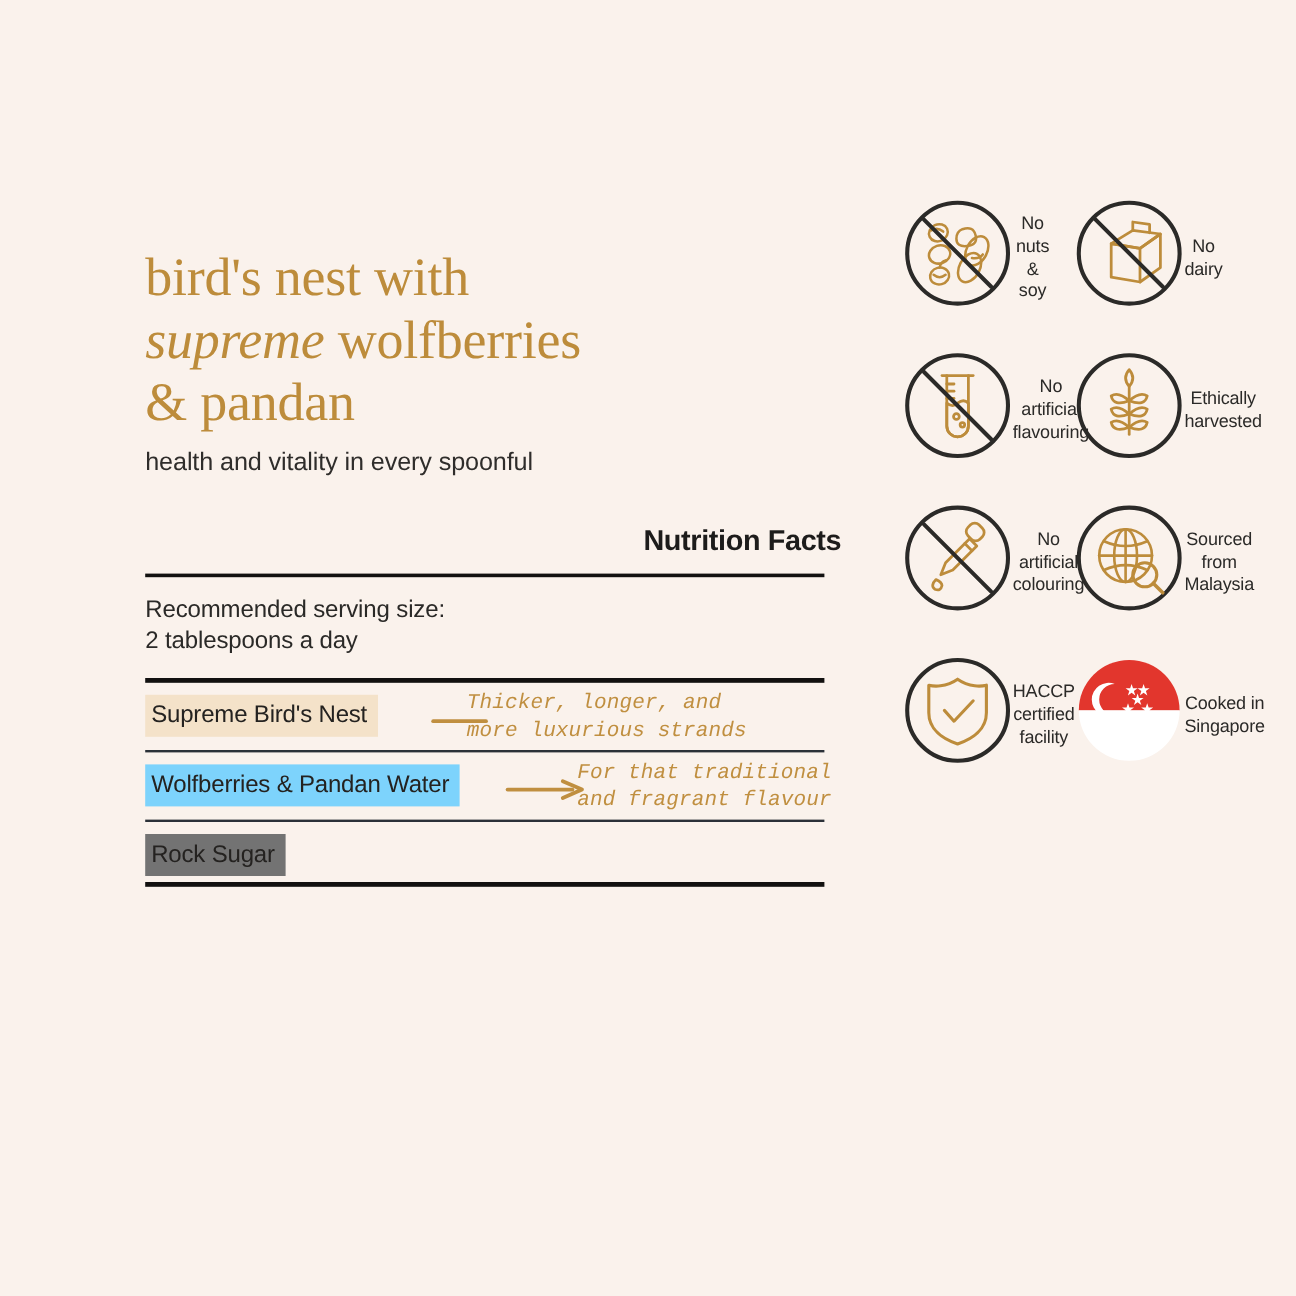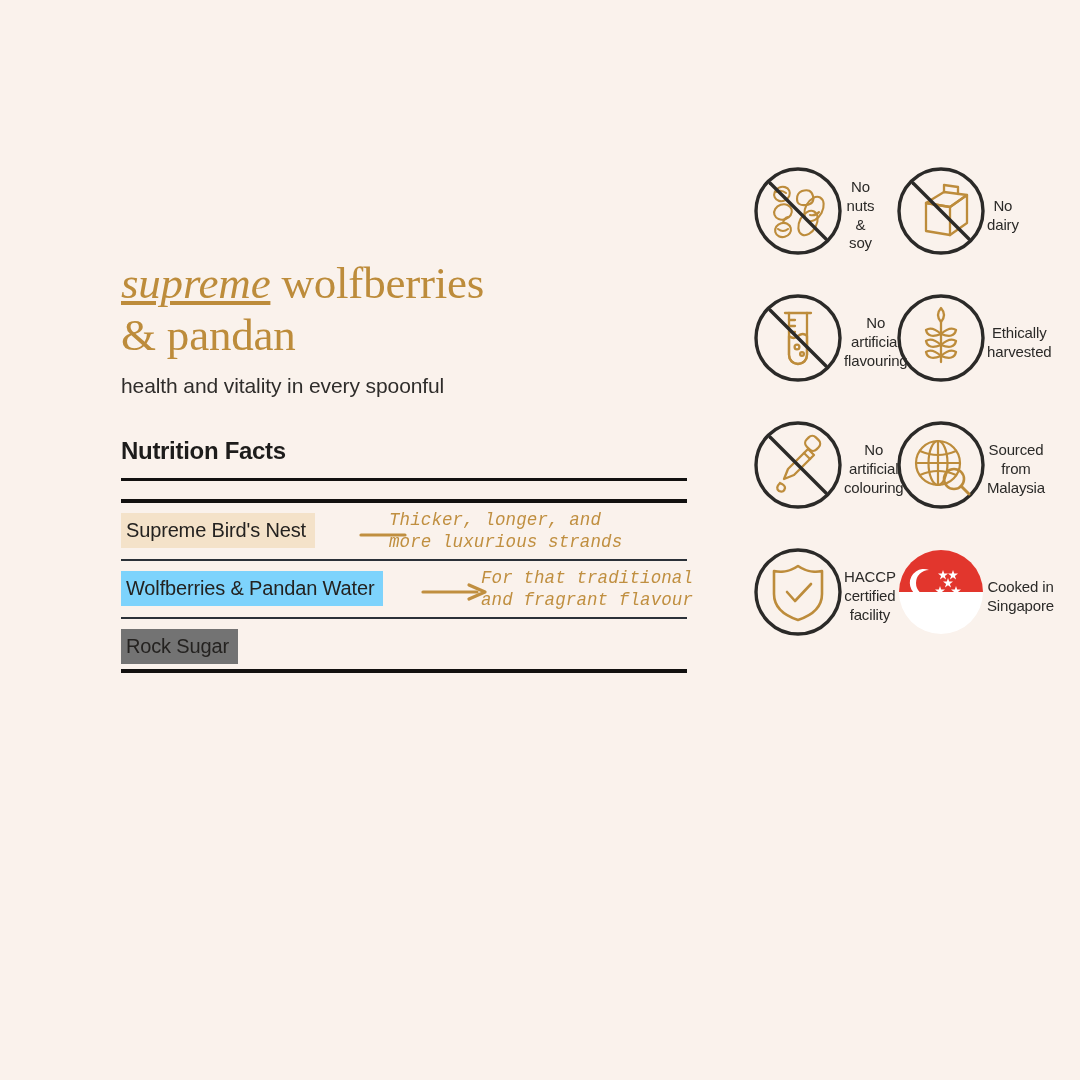--- a/index.html
+++ b/index.html
@@ -27,36 +27,36 @@
     font-family: "Liberation Serif", serif;
     color: #bd8c3b;
     font-size: 45px;
     line-height: 1.16;
     letter-spacing: -0.2px;
     margin: 0;
     font-weight: 400;
   }
   .headline .em {
     font-style: italic;
-    text-decoration: underline;
   }
 
   .subhead {
     margin: 12px 0 0 0;
     font-size: 21px;
     color: #2f2d2b;
     letter-spacing: -0.1px;
   }
 
   .nf-title {
     margin: 39px 0 0 0;
     font-size: 24px;
     font-weight: bold;
     color: #1d1c1b;
     letter-spacing: -0.3px;
+    text-align: right;
   }
 
   .rule {
     background: #121110;
     width: 566px;
   }
   .rule.heavy   { height: 4px; }
   .rule.medium  { height: 3px; }
   .rule.thin    { height: 2px; background: #2b3138; }
 
@@ -148,30 +148,31 @@
     letter-spacing: -0.15px;
     white-space: pre-line;
   }
 </style>
 </head>
 <body>
 
 <div class="left-col">
 
   <h1 class="headline">
-    <br>
+    <span>bird's nest with</span><br>
     <span class="em">supreme</span><span> wolfberries</span><br>
     <span>&amp; pandan</span>
   </h1>
 
   <p class="subhead">health and vitality in every spoonful</p>
 
   <h2 class="nf-title">Nutrition Facts</h2>
   <div class="rule medium rule-m1"></div>
 
+  <p class="serving"><span>Recommended serving size:</span><br><span>2 tablespoons a day</span></p>
 
   <div class="serving-gap"></div>
   <div class="rule heavy"></div>
 
   <div class="ing-row" style="margin-top:10px;">
     <span class="ing-label hl-peach">Supreme Bird's Nest</span>
     <svg class="connector" style="left:238px; top:17px;" width="48" height="10" viewBox="0 0 48 10">
       <line x1="2" y1="5" x2="46" y2="5" stroke="#c08f40" stroke-width="3.2" stroke-linecap="round"></line>
     </svg>
     <div class="note note-1">Thicker, longer, and

